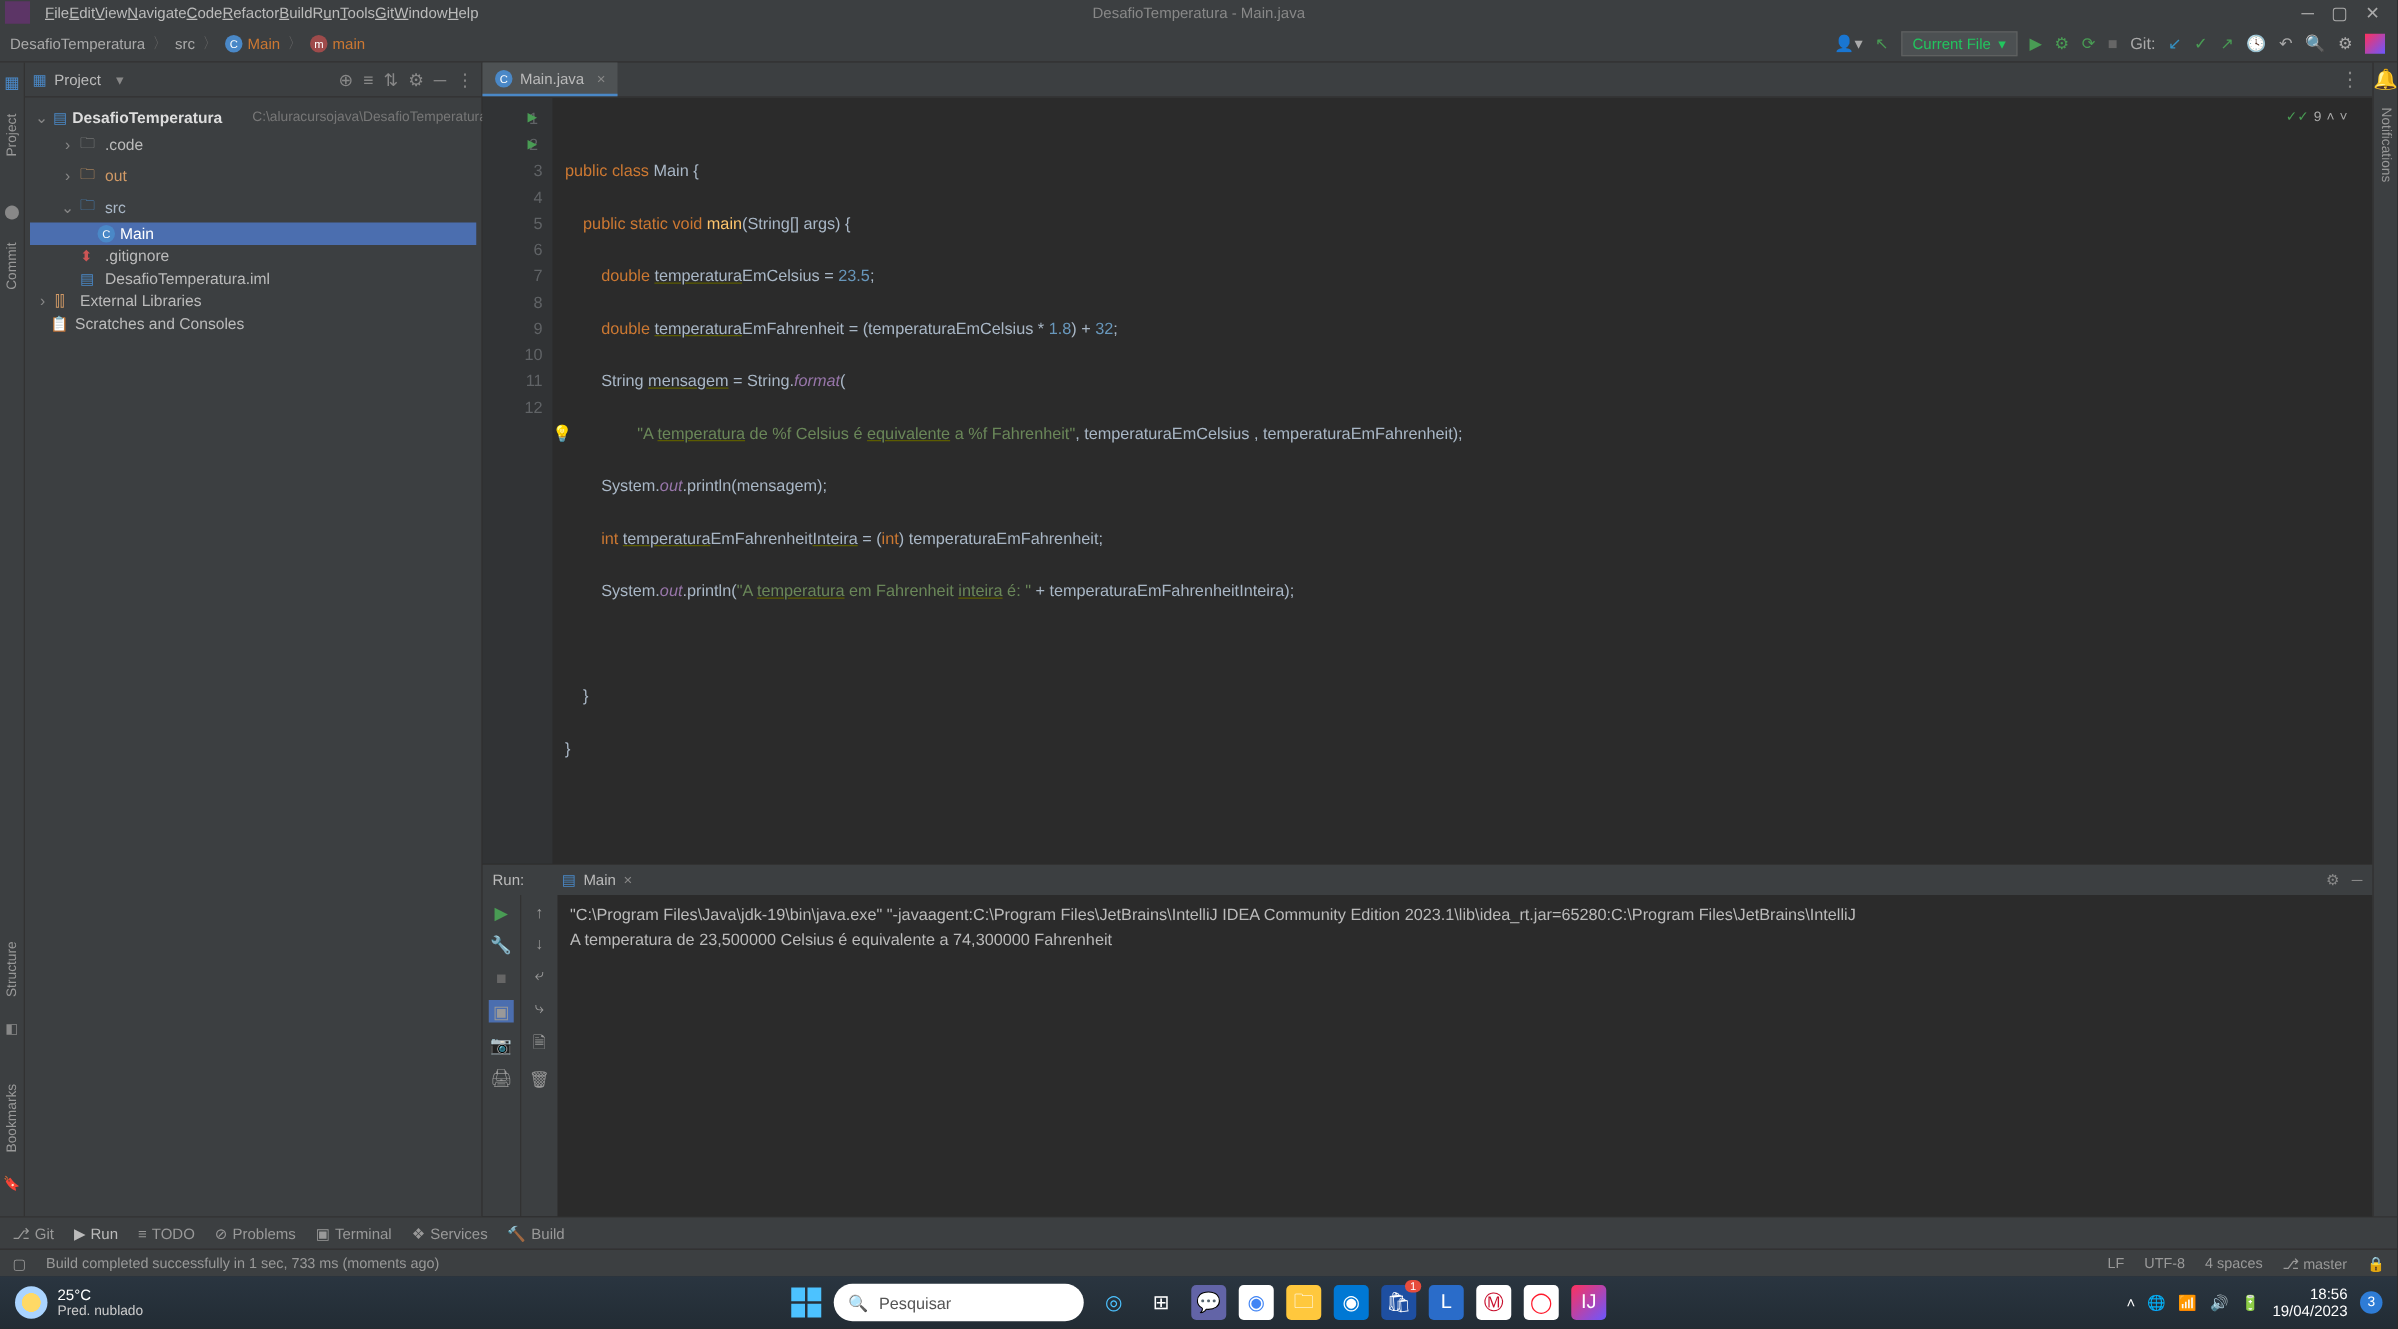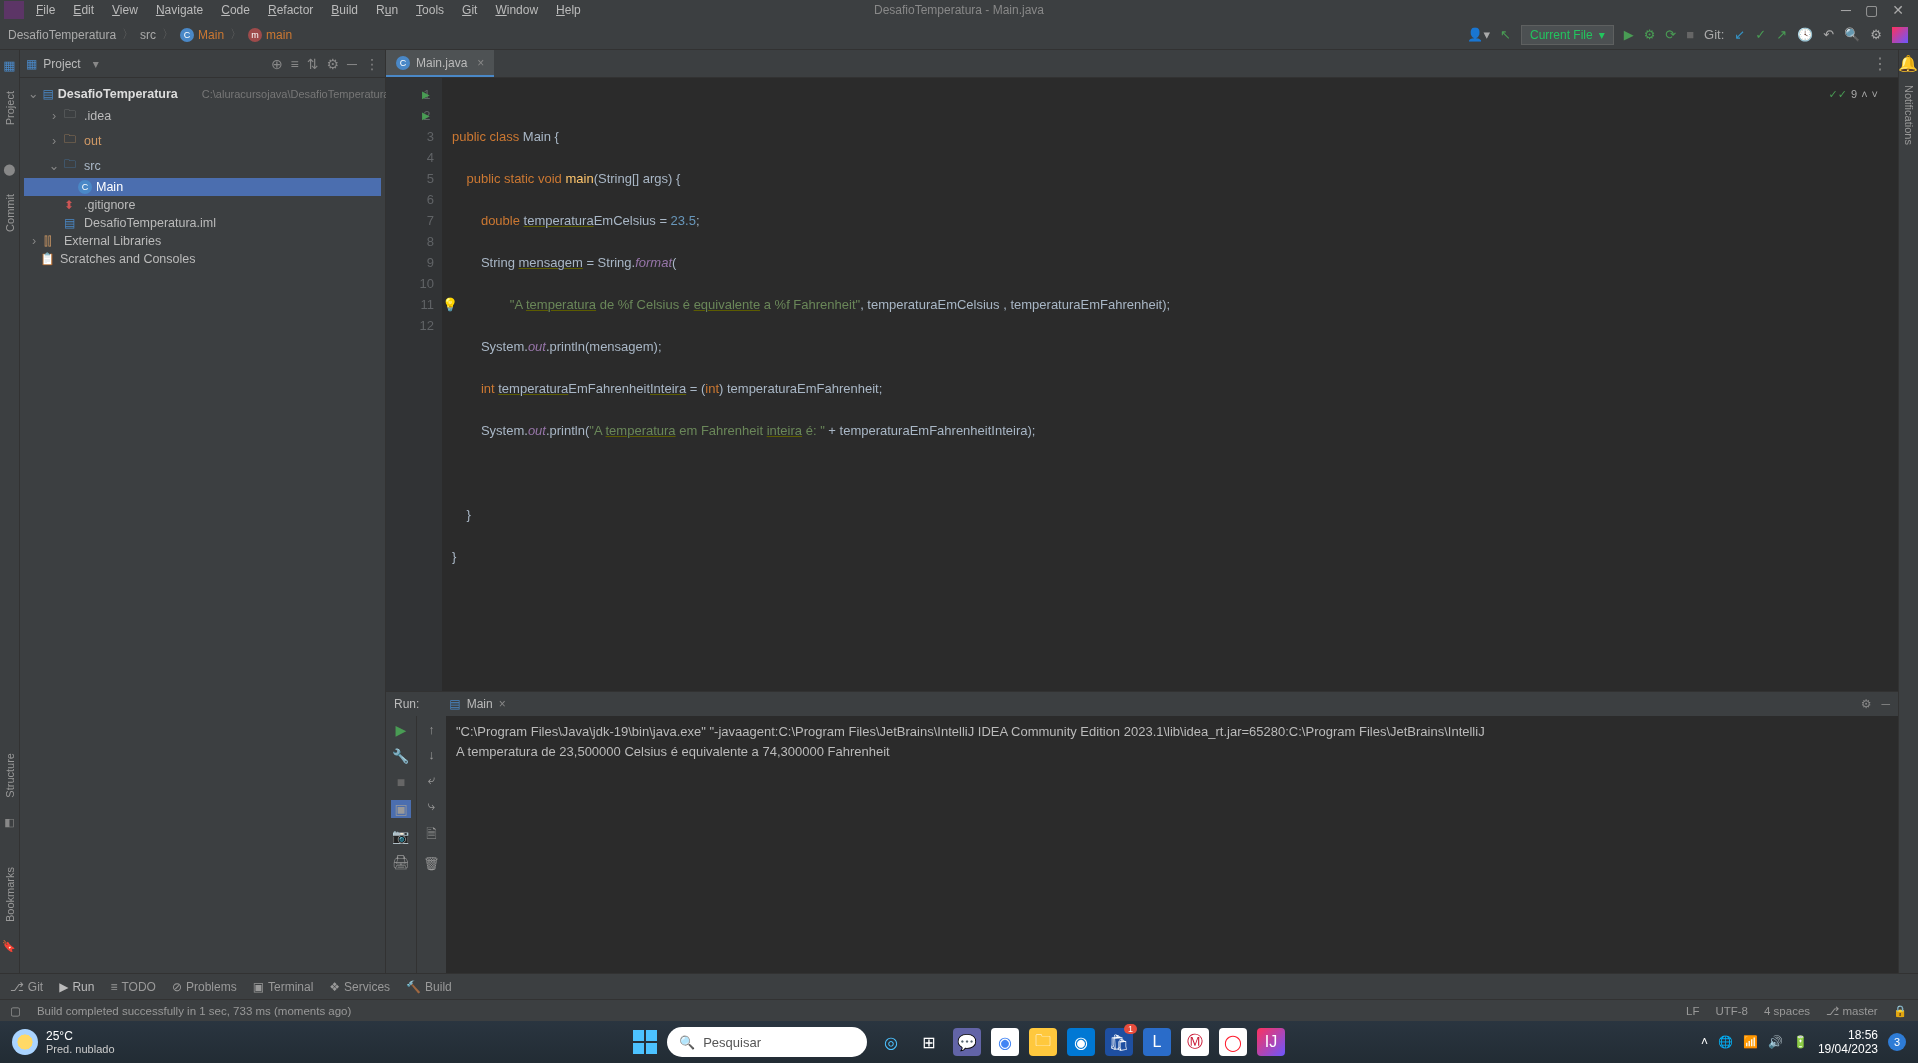--- a/index.html
+++ b/index.html
@@ -1,21 +1,21 @@
 <!DOCTYPE html>
 <html><head>
   <meta charset="utf-8">
   <style>
     * { margin: 0; padding: 0; box-sizing: border-box; font-family: "Segoe UI", sans-serif; }
     body { width: 1918px; height: 1063px; background: #2b2b2b; color: #bbbbbb; overflow: hidden; position: relative; }
     
     
     .title-bar { height: 20px; background: #3c3f41; display: flex; align-items: center; color: #999; font-size: 12px; }
     .title-bar .logo { width: 20px; height: 18px; background: #5c3566; margin: 0 4px; }
-    .title-bar .menu { display: flex; gap: 18px; padding-left: 8px; }
+    .title-bar .menu { display: flex; gap: 0; padding-left: 8px; }
     .title-bar .menu span { cursor: pointer; color: #bbbbbb; }
     .title-bar .menu span u { text-decoration: underline; }
     .title-bar .title-text { position: absolute; left: 50%; transform: translateX(-50%); color: #888; }
     .title-bar .window-controls { margin-left: auto; display: flex; gap: 14px; padding-right: 14px; color: #aaa; font-size: 14px; }
     
     
     .toolbar-row { height: 30px; background: #3c3f41; display: flex; align-items: center; border-bottom: 1px solid #323232; }
     .breadcrumb { display: flex; align-items: center; gap: 4px; padding-left: 8px; font-size: 12px; }
     .breadcrumb .crumb { color: #aaa; }
     .breadcrumb .sep { color: #666; margin: 0 2px; }
@@ -205,21 +205,21 @@
     <div class="tree">
       <div class="tree-row">
         <span class="tree-caret">⌄</span>
         <span class="tree-icon" style="color:#4a88c7">▤</span>
         <b style="color:#ddd">DesafioTemperatura</b>
         <span class="path">C:\aluracursojava\DesafioTemperatura</span>
       </div>
       <div class="tree-row" style="padding-left:24px">
         <span class="tree-caret">›</span>
         <span class="tree-icon folder-gray">🗀</span>
-        <span class="file">.idea</span>
+        <span class="file">.code</span>
       </div>
       <div class="tree-row" style="padding-left:24px">
         <span class="tree-caret">›</span>
         <span class="tree-icon folder">🗀</span>
         <span class="folder">out</span>
       </div>
       <div class="tree-row" style="padding-left:24px">
         <span class="tree-caret">⌄</span>
         <span class="tree-icon" style="color:#4a88c7">🗀</span>
         <span style="color:#a9b7c6">src</span>
@@ -275,20 +275,21 @@
       <div class="code">
         <div class="inspection-badge">
           <span class="check2">✓✓</span>
           <span>9</span>
           <span>˄</span>
           <span>˅</span>
         </div>
 <div><span class="kw">public class </span><span>Main {</span></div>
 <div>    <span class="kw">public static void </span><span class="fn">main</span><span>(String[] args) {</span></div>
 <div>        <span class="kw">double </span><span class="under">temperatura</span><span>EmCelsius = </span><span class="num">23.5</span><span>;</span></div>
+<div>        <span class="kw">double </span><span class="under">temperatura</span><span>EmFahrenheit = (temperaturaEmCelsius * </span><span class="num">1.8</span><span>) + </span><span class="num">32</span><span>;</span></div>
 <div>        <span>String </span><span class="under">mensagem</span><span> = String.</span><span class="static-it">format</span><span>(</span></div>
 <div style="position:relative"><span class="bulb">💡</span>                <span class="str">"A </span><span class="str under">temperatura</span><span class="str"> de %f Celsius é </span><span class="str under">equivalente</span><span class="str"> a %f Fahrenheit"</span><span>, temperaturaEmCelsius </span><span>, temperaturaEmFahrenheit);</span></div>
 <div>        <span>System.</span><span class="static-it">out</span><span>.println(mensagem);</span></div>
 <div>        <span class="kw">int </span><span class="under">temperatura</span><span>EmFahrenheit</span><span class="under">Inteira</span><span> = (</span><span class="kw">int</span><span>) temperaturaEmFahrenheit;</span></div>
 <div>        <span>System.</span><span class="static-it">out</span><span>.println(</span><span class="str">"A </span><span class="str under">temperatura</span><span class="str"> em Fahrenheit </span><span class="str under">inteira</span><span class="str"> é: "</span><span> + temperaturaEmFahrenheitInteira);</span></div>
 <div> </div>
 <div>    <span>}</span></div>
 <div><span>}</span></div>
       </div>
     </div>

